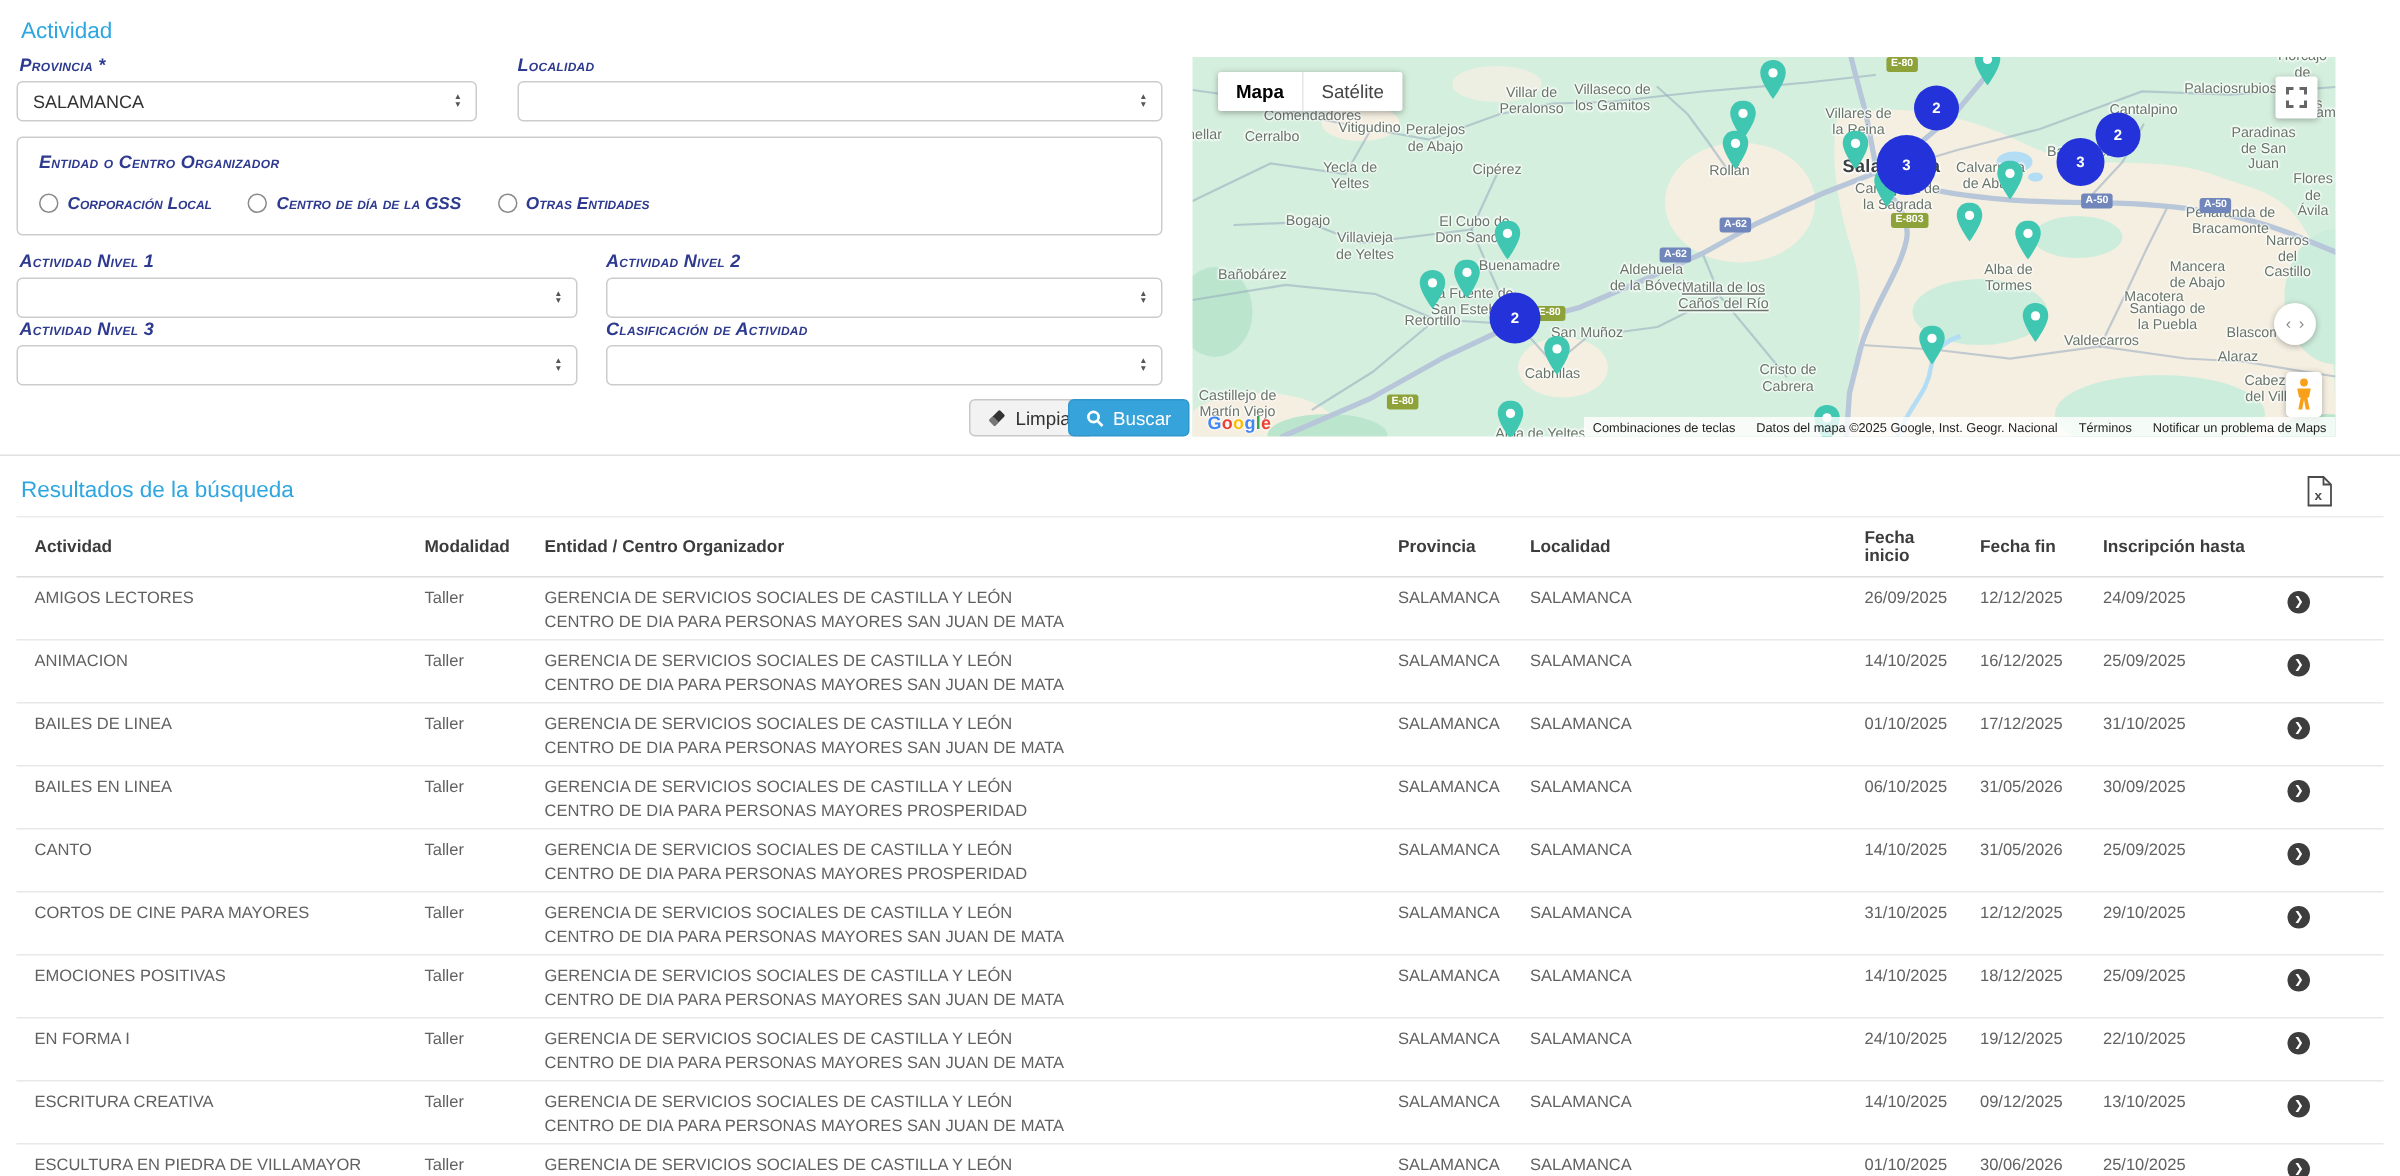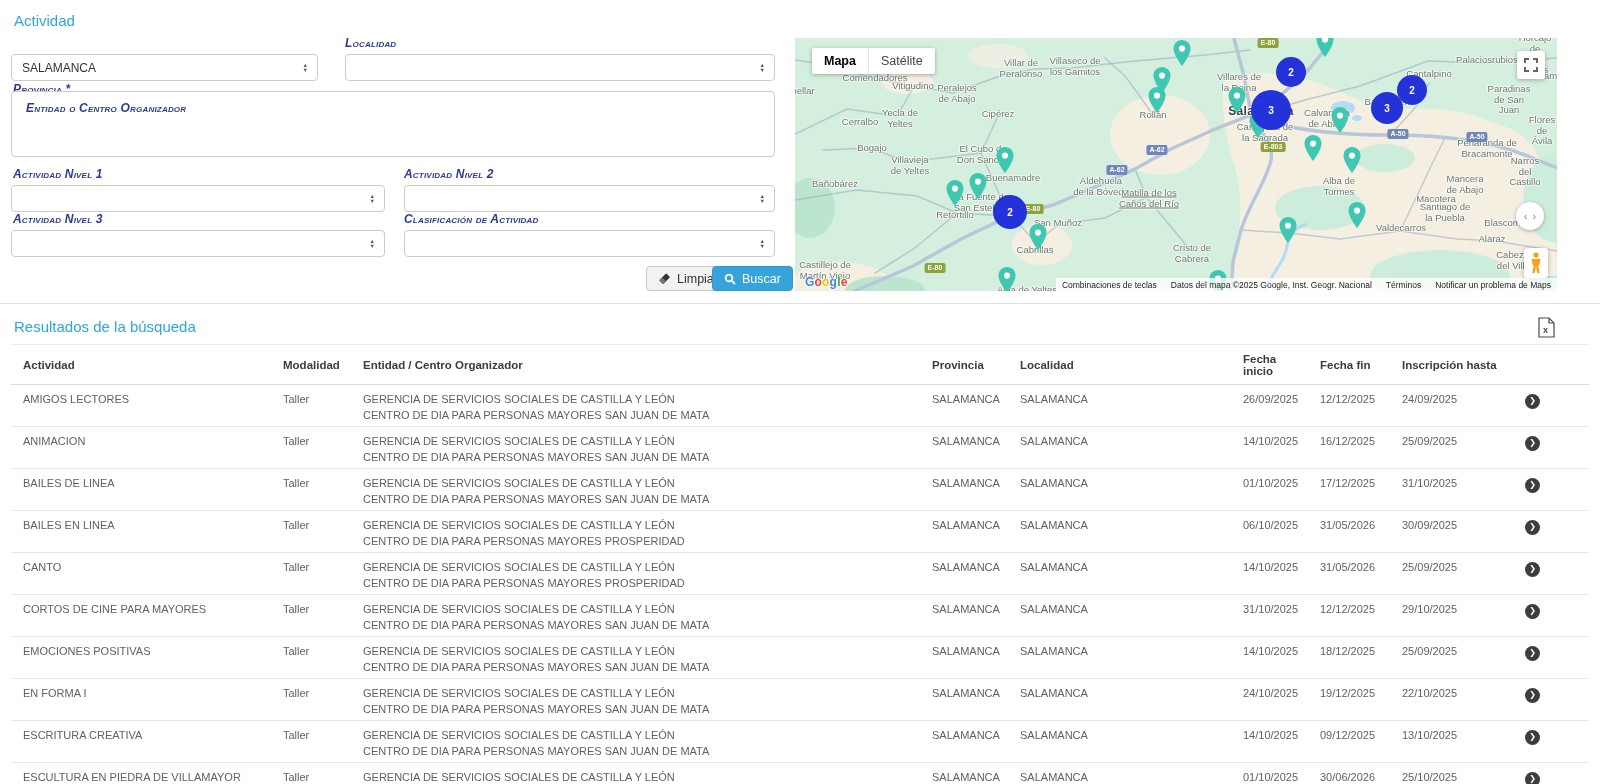--- a/index.html
+++ b/index.html
@@ -75,34 +75,48 @@
   .row-arrow{display:inline-flex;width:15px;height:15px;border-radius:50%;background:#3d3d3d;color:#fff;
              align-items:center;justify-content:center;font-size:8px;cursor:pointer;margin-top:1px;}
 </style>
 </head>
 <body>
 
 <div id="app">
 
   <div class="section-title" style="left:14px;top:12px;">Actividad</div>
 
-  <div class="flabel" style="left:13px;top:36px;margin-top:46px;">Provincia *</div>
+  <div class="flabel" style="left:13px;top:36px;">Provincia *</div>
   <div class="sel" style="left:11px;top:54px;width:307px;">
     <span>SALAMANCA</span>
     <span class="caret"></span>
   </div>
 
   <div class="flabel" style="left:345px;top:36px;">Localidad</div>
   <div class="sel" style="left:345px;top:54px;width:430px;">
     <span></span>
     <span class="caret"></span>
   </div>
 
   <div class="orgbox"></div>
   <div class="flabel" style="left:26px;top:101px;">Entidad o Centro Organizador</div>
+  <div class="radio-row">
+    <span class="radio-item">
+      <span class="radio"></span>
+      <span class="radio-label">Corporación Local</span>
+    </span>
+    <span class="radio-item">
+      <span class="radio"></span>
+      <span class="radio-label">Centro de día de la GSS</span>
+    </span>
+    <span class="radio-item">
+      <span class="radio"></span>
+      <span class="radio-label">Otras Entidades</span>
+    </span>
+  </div>
 
   <div class="flabel" style="left:13px;top:167px;">Actividad Nivel 1</div>
   <div class="sel" style="left:11px;top:185px;width:374px;">
     <span></span>
     <span class="caret"></span>
   </div>
 
   <div class="flabel" style="left:404px;top:167px;">Actividad Nivel 2</div>
   <div class="sel" style="left:404px;top:185px;width:371px;">
     <span></span>
@@ -193,21 +207,21 @@
 
     <div id="map-canvas" style="position:absolute;left:0;top:0;width:762px;height:253px;">
         <div class="mlabel" style="left: 80px; top: 40px;">Comendadores</div>
         <div class="mlabel" style="left: 118px; top: 48px;">Vitigudino</div>
         <div class="mlabel" style="left: 162px; top: 55px;">Peralejos
 de Abajo</div>
         <div class="mlabel" style="left: 226px; top: 30px;">Villar de
 Peralonso</div>
         <div class="mlabel" style="left: 280px; top: 28px;">Villaseco de
 los Gamitos</div>
-        <div class="mlabel" style="left: 53px; top: 84px; margin-left: 12px;">Cerralbo</div>
+        <div class="mlabel" style="left: 53px; top: 54px;">Cerralbo</div>
         <div class="mlabel" style="left: 105px; top: 80px;">Yecla de
 Yeltes</div>
         <div class="mlabel" style="left: 203px; top: 76px;">Cipérez</div>
         <div class="mlabel" style="left: 358px; top: 77px;">Rollán</div>
         <div class="mlabel" style="left: 77px; top: 110px;">Bogajo</div>
         <div class="mlabel" style="left: 115px; top: 127px;">Villavieja
 de Yeltes</div>
         <div class="mlabel" style="left: 188px; top: 116px;">El Cubo de
 Don Sancho</div>
         <div class="mlabel" style="left: 218px; top: 140px;">Buenamadre</div>

